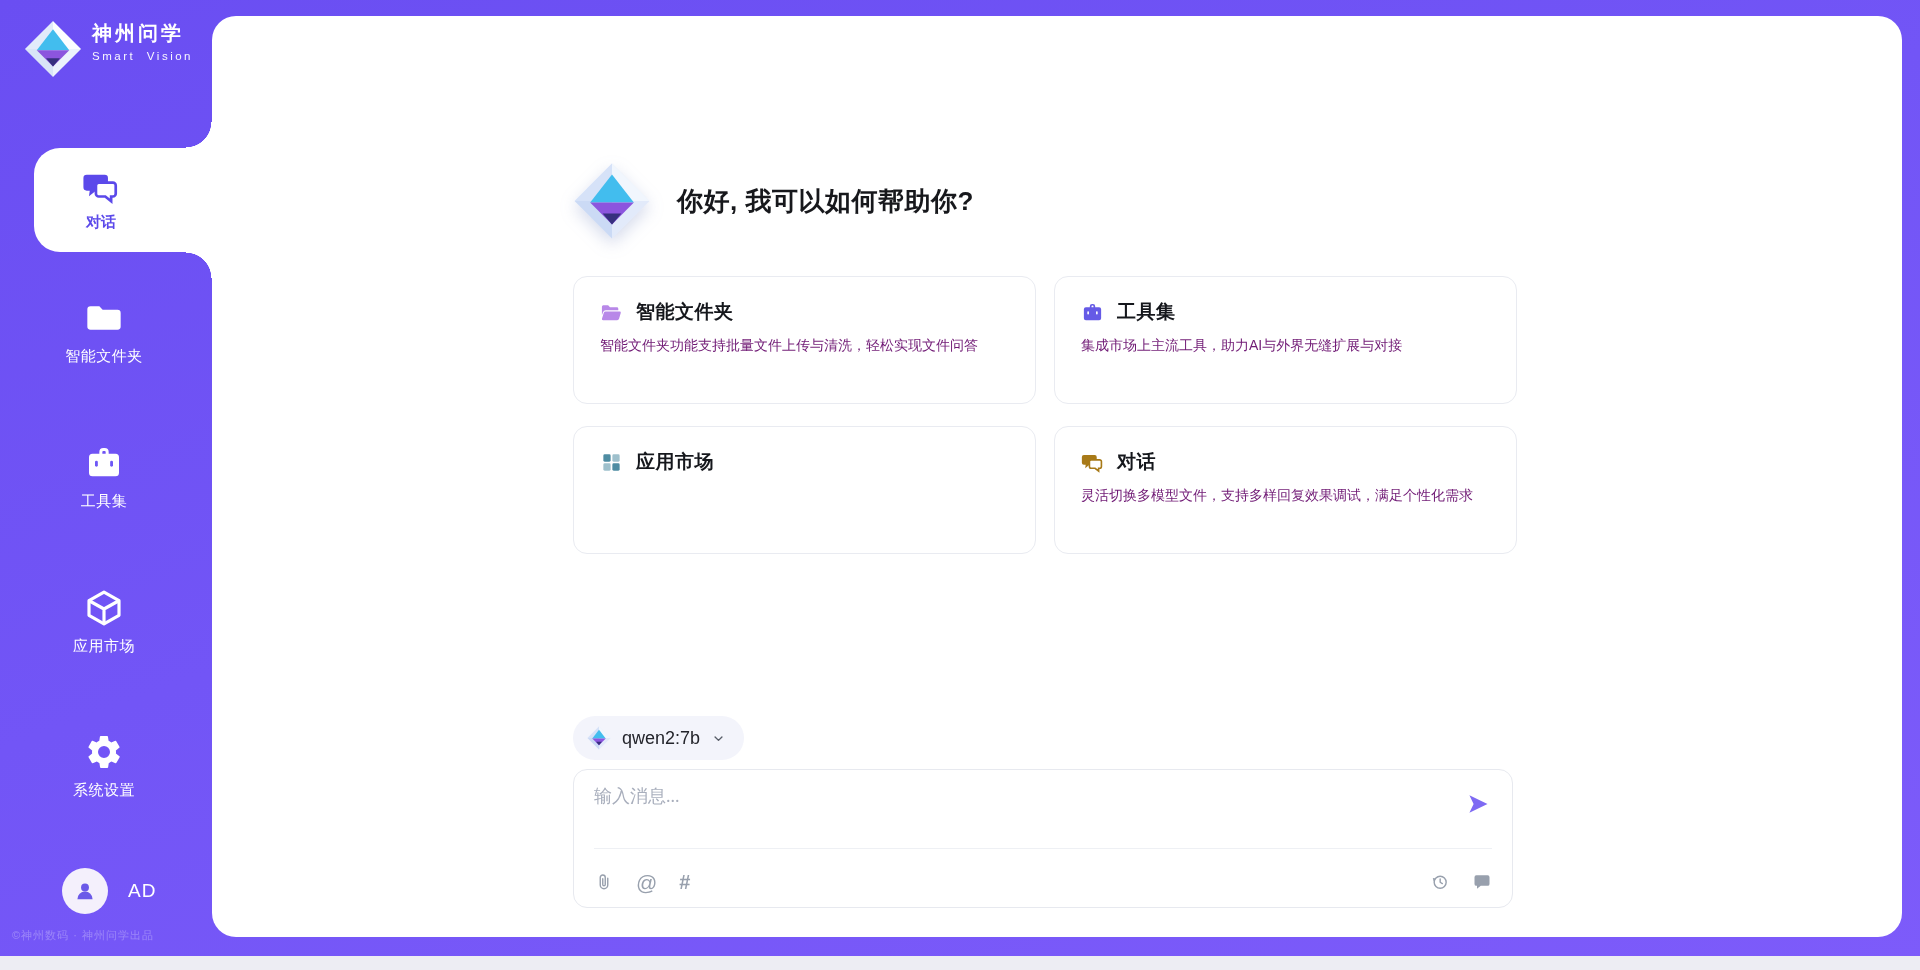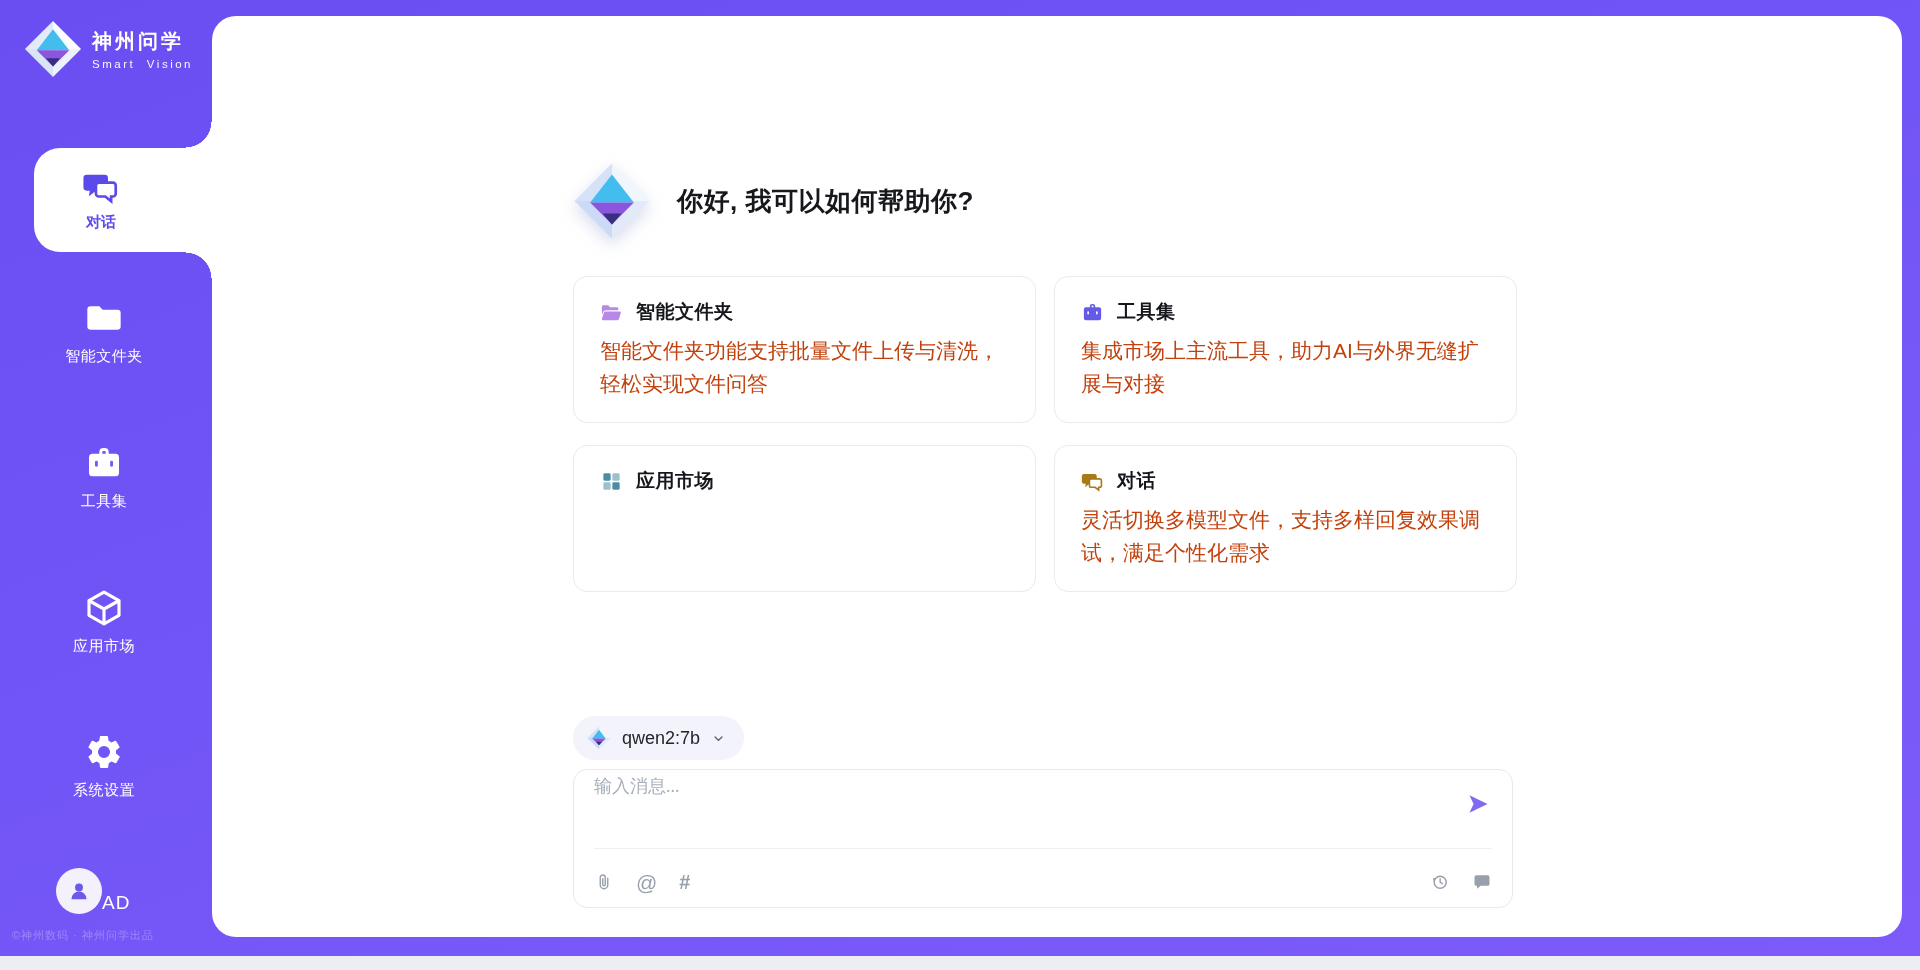--- a/index.html
+++ b/index.html
@@ -3,40 +3,40 @@
 <meta charset="utf-8">
 <style>
   * { margin:0; padding:0; box-sizing:border-box; }
   html,body { width:1920px; height:970px; }
   body { font-family:"Liberation Sans","DejaVu Sans",sans-serif; }
 
   .page { position:relative; width:1920px; height:970px; overflow:hidden;
           background:linear-gradient(160deg,#6a4ef2 0%,#7255f6 45%,#7d5bfa 100%); }
 
   
-  .brand { position:absolute; top:20px; left:24px; display:flex; align-items:center; gap:10px; }
+  .brand { position:absolute; top:20px; left:24px; display:flex; align-items:flex-start; gap:10px; }
   .brand svg { width:58px; height:58px; }
   .brand-name { color:#fff; font-size:20px; font-weight:700; letter-spacing:3px; }
   .brand-sub  { color:rgba(255,255,255,.95); font-size:11.5px; letter-spacing:2.5px; word-spacing:6px; margin-top:3px; }
 
   .nav-tab-active { position:absolute; left:34px; top:148px; width:178px; height:104px;
     background:#fff; border-radius:26px 0 0 26px; display:flex; flex-direction:column;
     align-items:center; justify-content:center; gap:7px; cursor:pointer; z-index:3; padding-right:44px; }
   .nav-tab-active svg { width:38px; height:38px; color:#5b49ea; }
   .nav-tab-active .nav-label { color:#5b49ea; font-size:15px; font-weight:600; }
   .curve { position:absolute; left:186px; width:26px; height:26px; z-index:2; }
   .curve.top    { top:122px; background:radial-gradient(circle 26px at 0 0, rgba(0,0,0,0) 25px, #fff 25.5px); }
   .curve.bottom { top:252px; background:radial-gradient(circle 26px at 0 100%, rgba(0,0,0,0) 25px, #fff 25.5px); }
 
   .nav-item { position:absolute; left:6px; width:196px; display:flex; flex-direction:column;
     align-items:center; gap:9px; cursor:pointer; }
   .nav-item svg { width:40px; height:40px; color:#ffffff; }
   .nav-item .nav-label { color:#fff; font-size:15px; letter-spacing:.5px; }
 
-  .user-row { position:absolute; left:56px; top:868px; display:flex; align-items:flex-end; cursor:pointer; }
+  .user-row { position:absolute; left:62px; top:868px; display:flex; align-items:center; gap:20px; cursor:pointer; }
   .avatar { width:46px; height:46px; border-radius:50%; background:#f4f0fc; display:flex;
     align-items:center; justify-content:center; }
   .avatar svg { width:28px; height:28px; color:#6b5ae8; }
   .user-name { color:#fff; font-size:19px; letter-spacing:1px; }
 
   .copyright { position:absolute; left:12px; top:928px; color:rgba(255,255,255,.28);
     font-size:11px; letter-spacing:1px; white-space:nowrap; }
 
   
   .panel { position:absolute; left:212px; top:16px; right:18px; bottom:33px;
@@ -46,35 +46,35 @@
   .greeting svg { width:78px; height:78px; filter:drop-shadow(0 6px 8px rgba(90,110,180,.25)); }
   .greeting h1 { font-size:26px; font-weight:700; color:#17181c; letter-spacing:.5px; }
 
   .cards { position:absolute; left:361px; top:260px; display:grid;
     grid-template-columns:463px 463px; column-gap:18px; row-gap:22px; }
   .card { min-height:128px; background:#fff; border:1px solid #e9ebf1; border-radius:14px;
     padding:22px 26px; cursor:pointer; }
   .card-head { display:flex; align-items:center; gap:13px; }
   .card-head svg { width:23px; height:23px; flex:none; }
   .card-title { font-size:19px; font-weight:700; color:#15171c; letter-spacing:.5px; }
-  .card-desc { margin-top:10px; font-size:21px; line-height:1.55; color:#c2410c; }
+  .card-desc { margin-top:10px; font-size:14px; line-height:1.55; color:#701a75; }
   .icon-folder-open { color:#b888e8; }
   .icon-briefcase-p { color:#655ae6; }
   .icon-grid        { color:#4e8ca2; }
   .icon-chat-brown  { color:#a87a18; }
 
   .model-pill { position:absolute; left:361px; top:700px; height:44px; display:inline-flex;
     align-items:center; gap:11px; padding:0 18px 0 14px; background:#f3f4fb; border-radius:22px; cursor:pointer; }
   .model-pill svg.diamond { width:24px; height:24px; }
   .model-name { font-size:18px; color:#23242b; }
   .model-pill svg.chev { width:15px; height:15px; color:#585d68; }
 
   .composer { position:absolute; left:361px; top:753px; width:940px; height:139px;
     border:1px solid #e7e9ef; border-radius:14px; background:#fff; }
-  .composer textarea { position:absolute; left:20px; top:4px; width:830px; height:56px;
+  .composer textarea { position:absolute; left:20px; top:14px; width:830px; height:56px;
     border:none; outline:none; resize:none; font-family:Liberation Serif, serif; font-size:18px; color:#30343c; background:transparent; }
   .composer textarea::placeholder { color:#a8aebc; }
   .send-btn { position:absolute; right:22px; top:22px; width:24px; height:24px; border:none;
     background:transparent; color:#7e6af3; cursor:pointer; padding:0; }
   .send-btn svg { width:24px; height:24px; }
   .composer-divider { position:absolute; left:20px; right:20px; top:78px; height:1px; background:#eef0f4; }
   .composer-toolbar { position:absolute; left:20px; right:20px; top:90px; height:44px;
     display:flex; align-items:center; gap:22px; color:#98a0ad; }
   .tool-btn { border:none; background:transparent; color:#98a0ad; cursor:pointer; padding:0;
     display:flex; align-items:center; }

